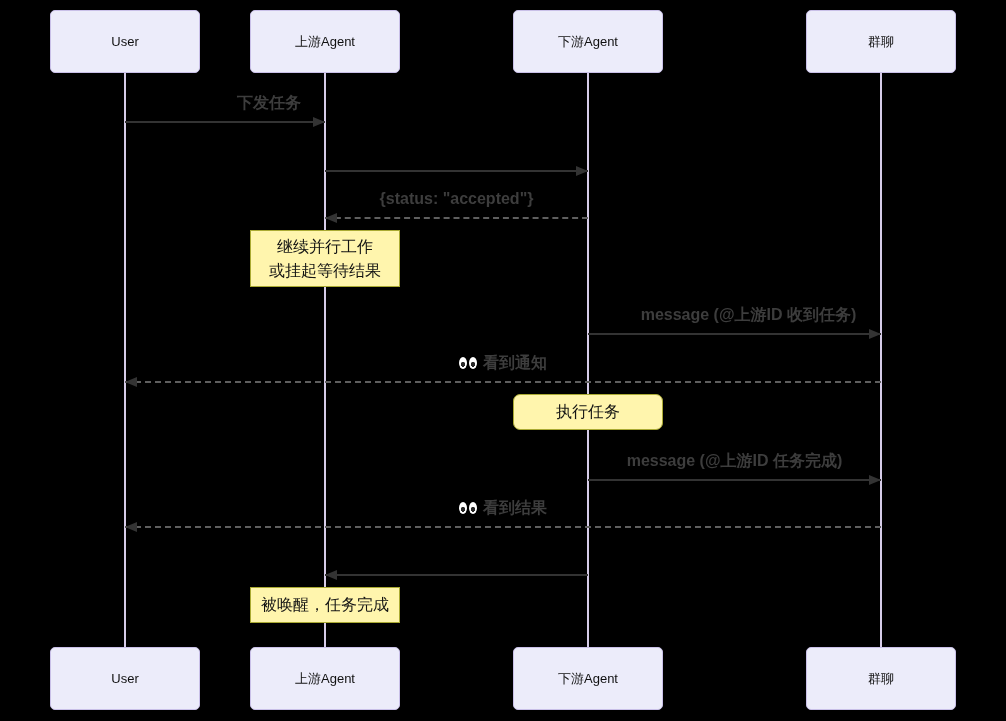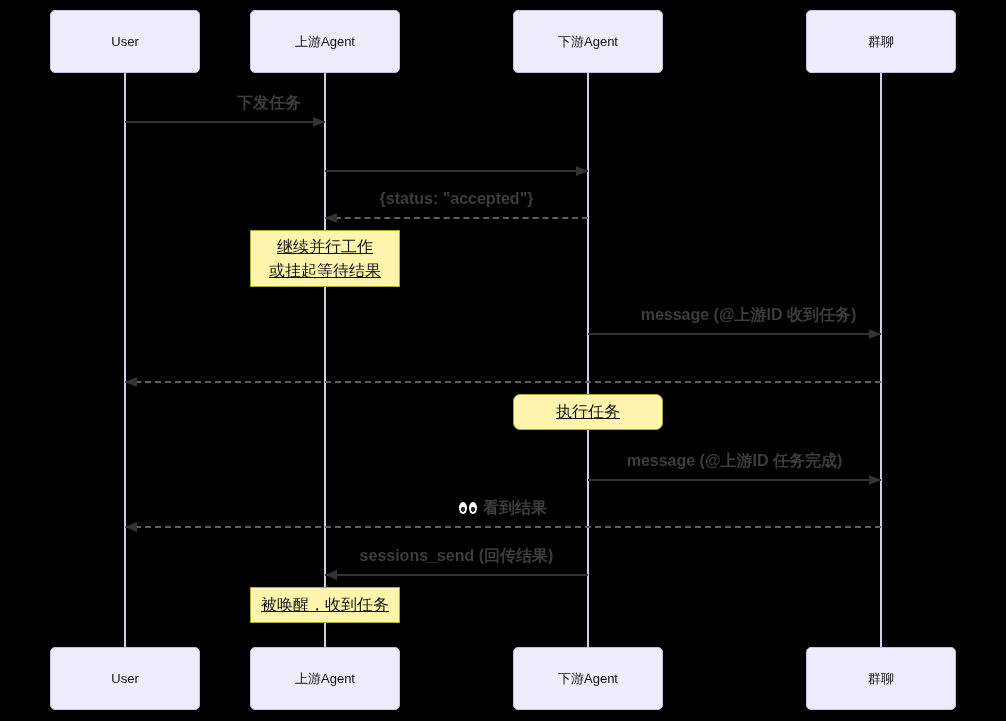--- a/index.html
+++ b/index.html
@@ -54,21 +54,20 @@
     align-items:center;
     justify-content:center;
     background:var(--note-fill);
     border:1.5px solid var(--note-border);
     color:var(--note-text);
     font-size:16px;
     line-height:24px;
     text-align:center;
     box-sizing:border-box;
     white-space:nowrap;
-    text-decoration:underline;
   }
   .eyes{
     display:inline-block;
     vertical-align:-1px;
     margin-right:6px;
     white-space:nowrap;
     line-height:0;
   }
   .eyes::before,.eyes::after{
     content:"";
@@ -92,40 +91,40 @@
     <div class="msg-line" style="left: 125px; width: 200px; top: 121px; border-top: 2px solid rgb(51, 51, 51);"></div>
     <div class="arrow-head" style="top: 117px; left: 313px; border-left: 12px solid rgb(51, 51, 51);"></div>
     <div class="msg-line" style="left: 325px; width: 263px; top: 170px; border-top: 2px solid rgb(51, 51, 51);"></div>
     <div class="arrow-head" style="top: 166px; left: 576px; border-left: 12px solid rgb(51, 51, 51);"></div>
     <div class="msg-label" style="left: 325px; width: 263px; top: 188px;">{status: "accepted"}</div>
     <div class="msg-line" style="left: 325px; width: 263px; top: 217px; border-top: 2px dashed rgb(95, 95, 95);"></div>
     <div class="arrow-head" style="top: 213px; left: 325px; border-right: 12px solid rgb(51, 51, 51);"></div>
     <div class="msg-label" style="left: 588px; width: 321px; top: 304px;">message (@上游ID 收到任务)</div>
     <div class="msg-line" style="left: 588px; width: 293px; top: 333px; border-top: 2px solid rgb(51, 51, 51);"></div>
     <div class="arrow-head" style="top: 329px; left: 869px; border-left: 12px solid rgb(51, 51, 51);"></div>
+    <div class="msg-label" style="left: 125px; width: 756px; top: 352px;"><span class="eyes"></span><span>看到通知</span></div>
     <div class="msg-line" style="left: 125px; width: 756px; top: 381px; border-top: 2px dashed rgb(95, 95, 95);"></div>
     <div class="arrow-head" style="top: 377px; left: 125px; border-right: 12px solid rgb(51, 51, 51);"></div>
     <div class="msg-label" style="left: 588px; width: 293px; top: 450px;">message (@上游ID 任务完成)</div>
     <div class="msg-line" style="left: 588px; width: 293px; top: 479px; border-top: 2px solid rgb(51, 51, 51);"></div>
     <div class="arrow-head" style="top: 475px; left: 869px; border-left: 12px solid rgb(51, 51, 51);"></div>
     <div class="msg-label" style="left: 125px; width: 756px; top: 497px;"><span class="eyes"></span><span>看到结果</span></div>
     <div class="msg-line" style="left: 125px; width: 756px; top: 526px; border-top: 2px dashed rgb(95, 95, 95);"></div>
     <div class="arrow-head" style="top: 522px; left: 125px; border-right: 12px solid rgb(51, 51, 51);"></div>
-    <div class="msg-label" style="left: 325px; width: 263px; top: 545px;">sessions_send (回传结果)</div>
     <div class="msg-line" style="left: 325px; width: 263px; top: 574px; border-top: 2px solid rgb(51, 51, 51);"></div>
     <div class="arrow-head" style="top: 570px; left: 325px; border-right: 12px solid rgb(51, 51, 51);"></div>
     <div class="note" style="left: 250px; top: 230px; width: 150px; height: 57px;">
       <div>继续并行工作</div>
       <div>或挂起等待结果</div>
     </div>
     <div class="note" style="left: 513px; top: 394px; width: 150px; height: 36px; border-radius: 7px;">
       <div>执行任务</div>
     </div>
     <div class="note" style="left: 250px; top: 587px; width: 150px; height: 36px;">
-      <div>被唤醒，收到任务</div>
+      <div>被唤醒，任务完成</div>
     </div>
     <div class="actor-box" style="left: 50px; top: 10px; width: 150px; height: 63px;">
       <span>User</span>
     </div>
     <div class="actor-box" style="left: 50px; top: 647px; width: 150px; height: 63px;">
       <span>User</span>
     </div>
     <div class="actor-box" style="left: 250px; top: 10px; width: 150px; height: 63px;">
       <span>上游Agent</span>
     </div>

